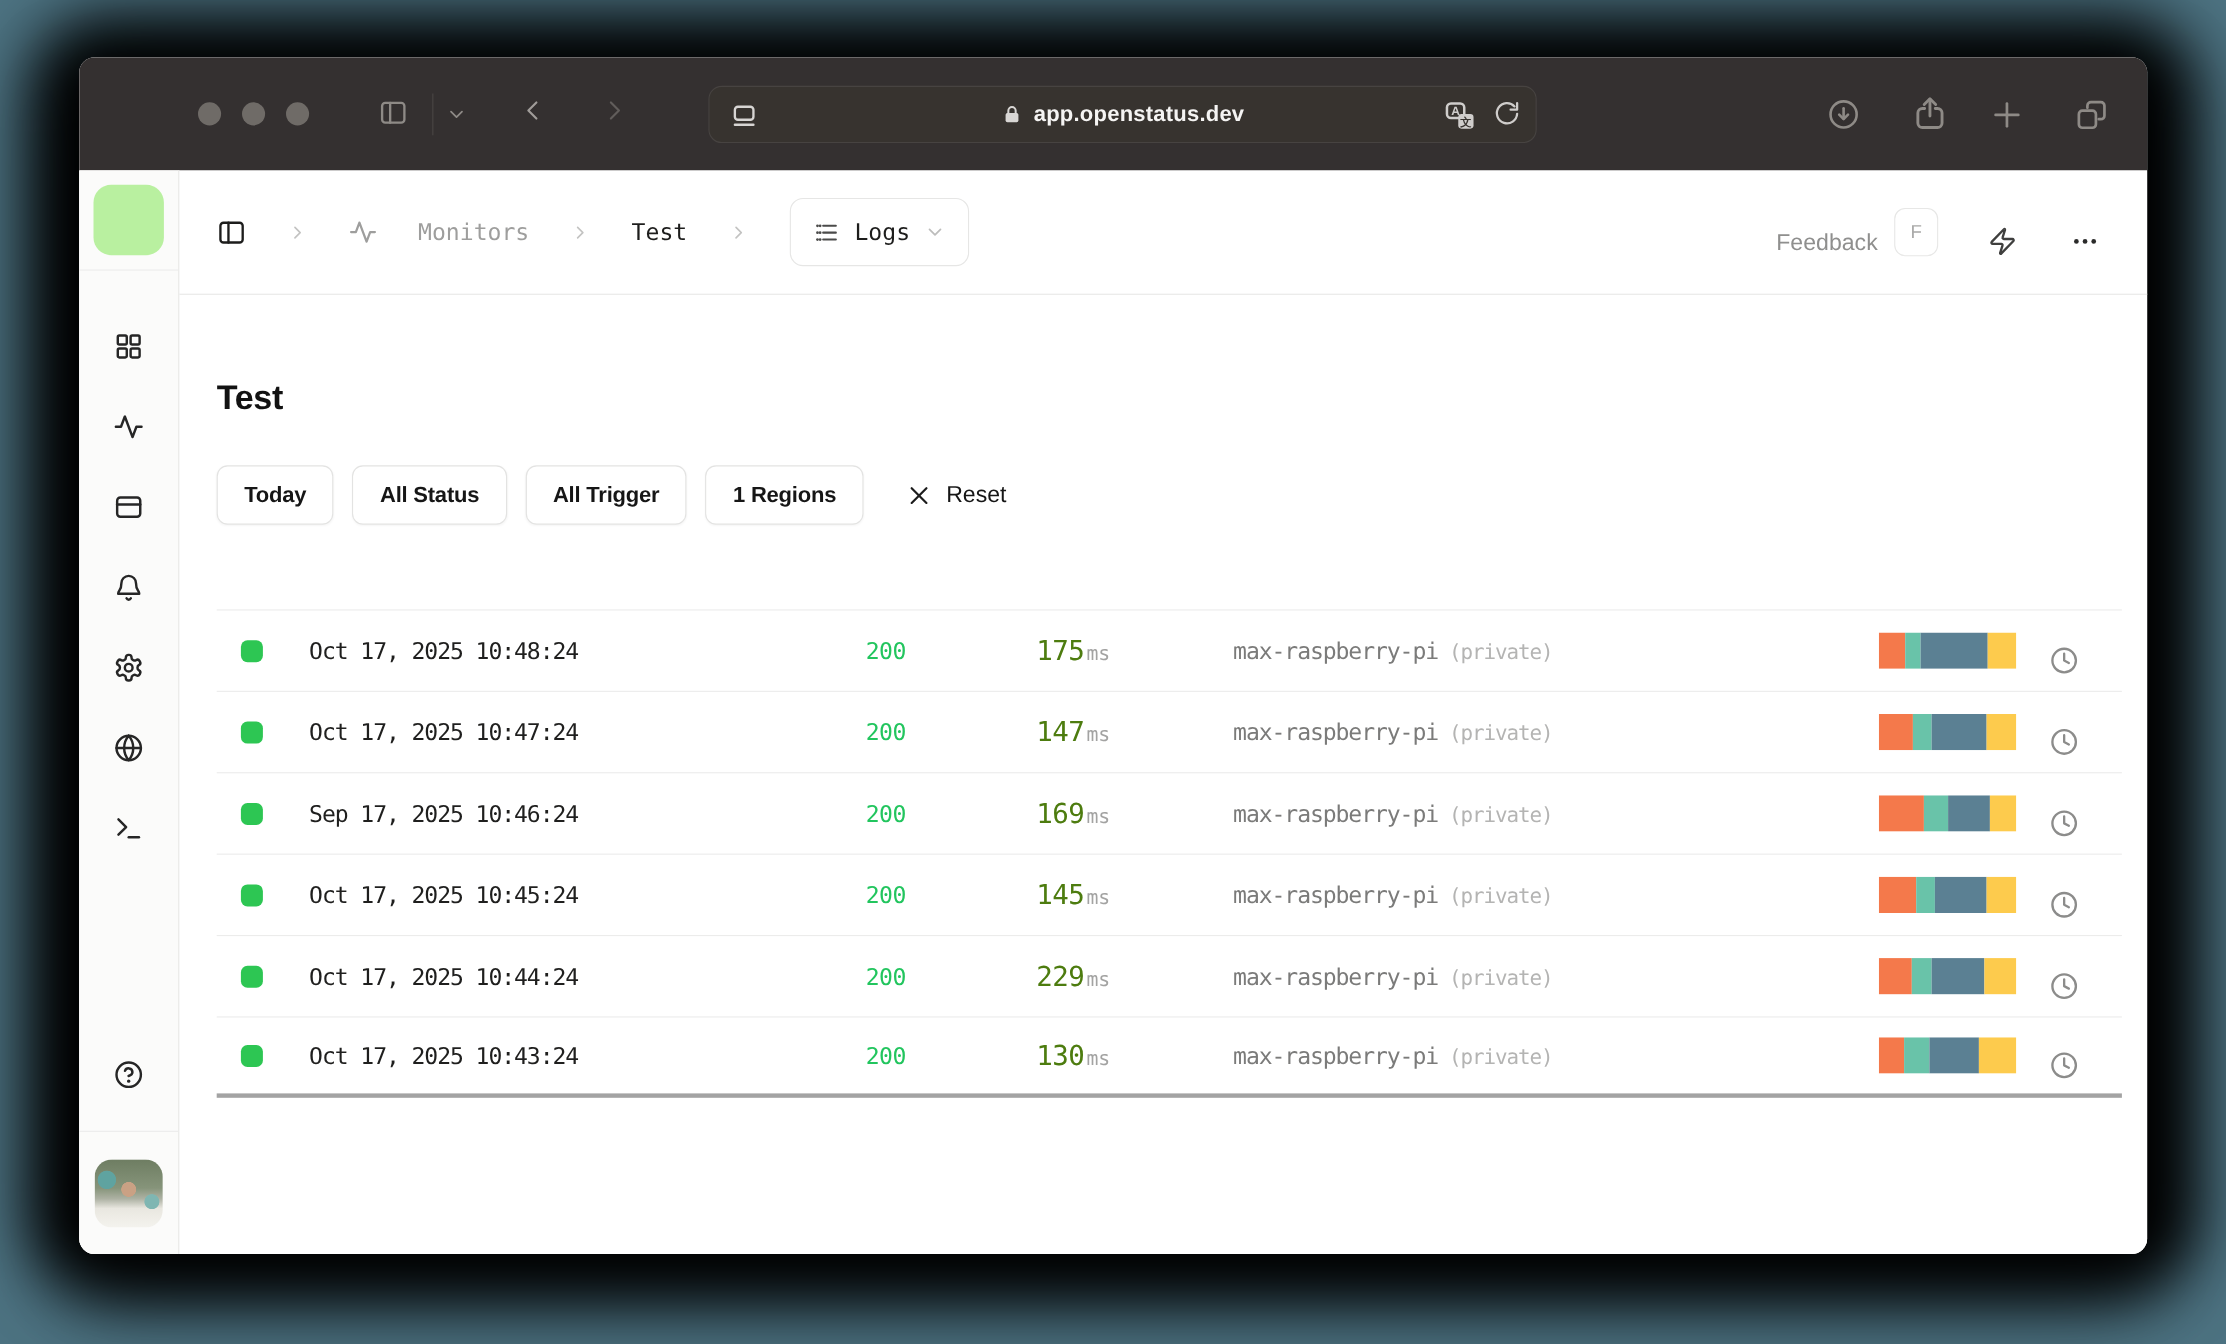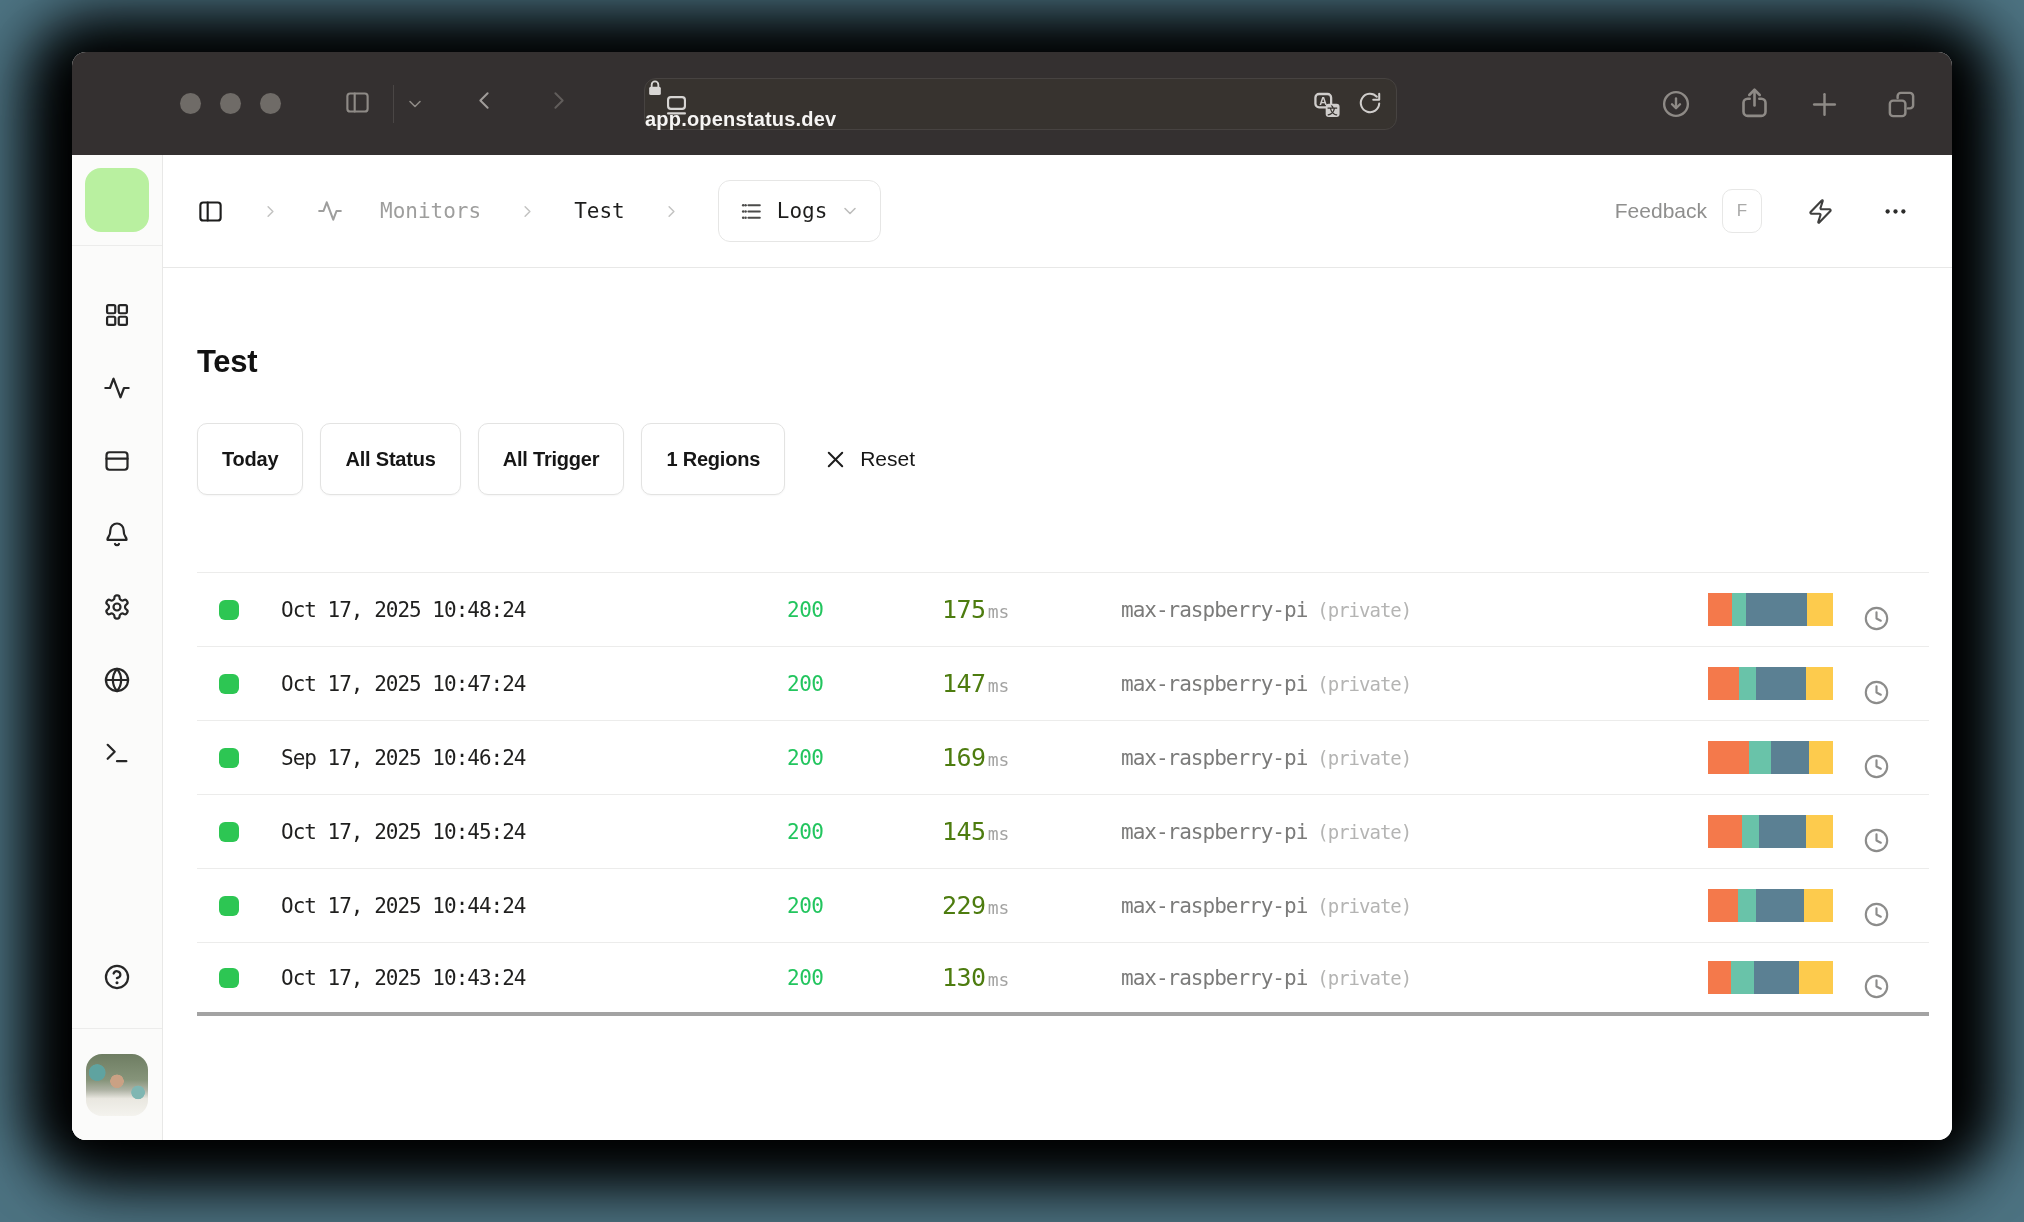--- a/index.html
+++ b/index.html
@@ -16,21 +16,21 @@
 
   
   .chrome { position:relative; height:103px; background:#343030; }
   .tl-dot { position:absolute; top:41px; width:21px; height:21px; border-radius:50%; background:#6f6b67; }
   .icon svg { display:block; }
   .chrome .cicon { position:absolute; color:#8e8a86; }
   .chrome-sep { position:absolute; left:321px; top:33px; width:1px; height:38px; background:#4a4645; }
   .url-bar { position:absolute; left:572px; top:26px; width:753px; height:52px;
              background:#37332f; border:1px solid #474341; border-radius:12px; }
   .url-center { position:absolute; left:0; right:0; top:0; bottom:0;
-                display:flex; justify-content:center; gap:10px;flex-direction:column; }
+                display:flex; align-items:center; justify-content:center; gap:10px; }
   .url-text { color:#f5f4f3; font-size:20px; font-weight:600; letter-spacing:.2px; }
 
   
   .app { position:absolute; left:0; right:0; top:103px; bottom:0; background:#fff; display:flex; }
   .sidebar { position:relative; width:91px; background:#fbfbfa; border-right:1px solid #e8e8e7; flex:none; }
   .side-logo-sec { height:91px; border-bottom:1px solid #ececeb; display:flex; align-items:center; justify-content:center; }
   .ws-logo { width:64px; height:64px; border-radius:16px; }
   .side-nav { display:flex; flex-direction:column; align-items:center; padding-top:55px; gap:45px; }
   .side-item { width:28px; height:28px; color:#262626; cursor:pointer; }
   .side-help { position:absolute; left:31px; top:808px; width:28px; height:28px; color:#262626; }
@@ -44,33 +44,33 @@
 
   .main { flex:1; position:relative; }
   .app-header { height:113px; border-bottom:1px solid #e8e8e7; display:flex; align-items:center;
                 padding:0 44px 0 34px; }
   .crumbs { display:flex; align-items:center; gap:37px; }
   .crumb-sep { color:#c3c3c2; }
   .crumb-gray { color:#9e9e9d; font-size:21px; }
   .crumb-dark { color:#1d1d1c; font-size:21px; }
   .logs-btn { display:flex; align-items:center; gap:13px; border:1px solid #e6e6e5; border-radius:12px;
               height:62px; padding:0 20px; background:#fff; cursor:pointer; }
-  .hdr-right { margin-left:auto; display:flex; align-items:center; }
+  .hdr-right { margin-left:auto; display:flex; align-items:flex-end; }
   .feedback { color:#8f8f8e; font-size:21px; }
   .kbd-badge { margin-left:15px; width:40px; height:44px; border:1px solid #e7e7e6; border-radius:10px;
                display:flex; align-items:center; justify-content:center; color:#a9a9a8; font-size:17px; }
   .zap { margin-left:45px; color:#3f3f3e; width:27px; height:27px; }
   .dots3 { margin-left:48px; color:#2b2b2a; width:27px; height:27px; }
 
   
   .content { padding:78px 24px 0 34px; }
   .page-title { font-size:31px; line-height:32px; font-weight:700; color:#121212; letter-spacing:-.3px; }
   .endpoint { margin-top:32px; font-size:21px; line-height:22px; color:#9c9c9b; }
   .filters { margin-top:45px; display:flex; align-items:center; gap:17px; }
-  .filter-btn { height:72px; padding:0 24px; border:1px solid #e3e3e2; border-radius:10px; background:#fff;
+  .filter-btn { height:54px; padding:0 24px; border:1px solid #e3e3e2; border-radius:10px; background:#fff;
                 font-family:"Liberation Sans", sans-serif; font-size:20px; font-weight:600; color:#161616;
                 letter-spacing:-.2px; box-shadow:0 1px 2px rgba(0,0,0,.04); cursor:pointer; }
   .reset-btn { margin-left:22px; display:flex; align-items:center; gap:13px; background:none; border:none;
                cursor:pointer; font-family:"Liberation Sans", sans-serif; font-size:21px; font-weight:500; color:#161616; }
   .reset-btn .icon { color:#1d1d1d; width:23px; height:23px; }
 
   .table { margin-top:77px; }
   .log-grid { display:grid; grid-template-columns:84px 506px 155px 179px 587px 155px 66px; align-items:center; }
   .header-row { height:75px; }
   .th { font-size:20px; font-weight:600; color:#151515; letter-spacing:-.2px; }

